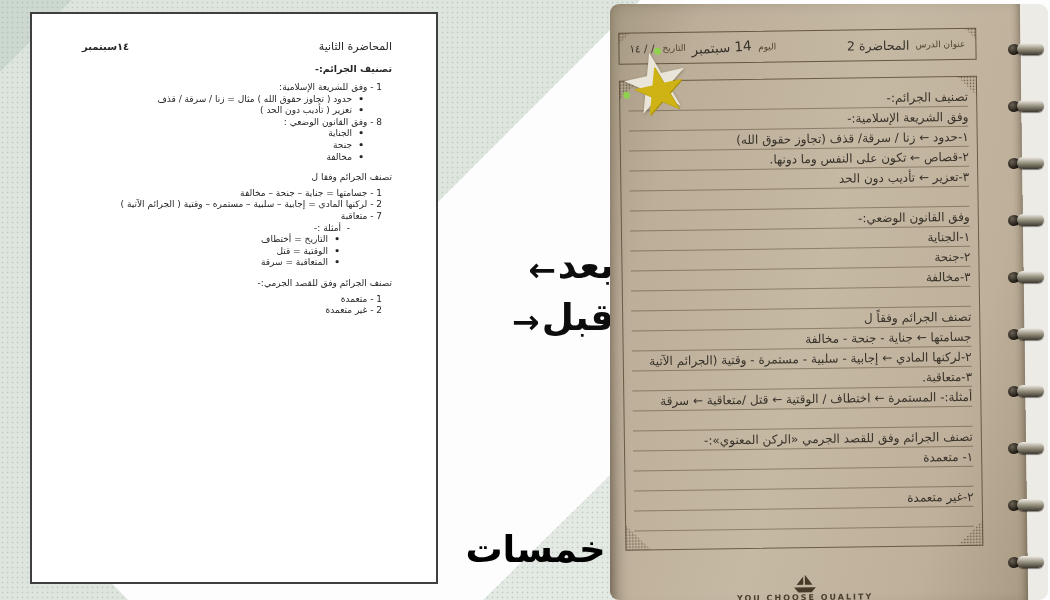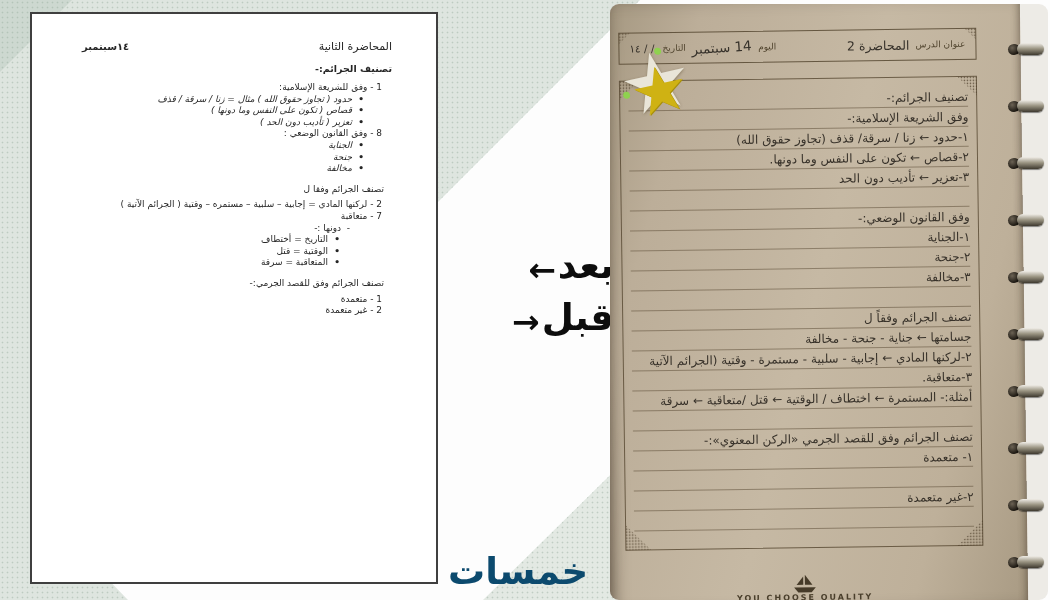--- a/index.html
+++ b/index.html
@@ -11,40 +11,40 @@
   
   .bg-tri { position:absolute; inset:0; background-color:#dee5df;
     background-image: radial-gradient(rgba(150,172,156,.45) 0.8px, transparent 1.1px);
     background-size:5px 5px; }
   .bg-a { clip-path: polygon(0 0, 640px 0, 0 640px); }
   .bg-b { clip-path: polygon(0 0, 72px 0, 0 72px); background-color:#cdd8d0; }
   .bg-c { clip-path: polygon(0 468px, 128px 600px, 0 600px); }
   .bg-d { clip-path: polygon(483px 600px, 662px 600px, 662px 424px); background-color:#e3e9e3; }
 
   
-  .watermark { position:absolute; left:448px; top:550px; width:175px;
-    direction:rtl; text-align:left; font-size:37px; font-weight:bold;
-    color:#0c4a6e; letter-spacing:1px; z-index:1; }
+  .watermark { position:absolute; left:448px; top:528px; width:175px;
+    direction:rtl; text-align:center; font-size:37px; font-weight:bold;
+    color:#000000; letter-spacing:1px; z-index:1; }
 
   
   .typed-doc { position:absolute; left:30px; top:12px; width:408px; height:572px;
     background:#ffffff; border:2px solid #3f3f3f; z-index:2;
     direction:rtl; text-align:right; color:#262626;
     padding:26px 44px 0 28px; }
   .doc-titlerow { display:flex; justify-content:space-between; align-items:baseline; }
   .doc-title { font-weight:normal; font-size:11px; }
   .doc-date  { font-weight:bold; font-size:10px; margin-left:22px; }
   .doc-subtitle { font-weight:bold; font-size:9.5px; margin-top:10px; }
   .doc-lines { margin-top:8px; }
   .ln { font-size:9px; line-height:11.6px; white-space:nowrap; }
   .ln-num    { padding-right:10px; }
-  .ln-bullet { padding-right:28px;font-style:italic; }
+  .ln-bullet { padding-right:28px; }
   .ln-bullet2{ padding-right:52px; }
   .ln-dash   { padding-right:42px; }
-  .ln-para   { margin:9px 8px 4px; }
+  .ln-para   { margin:9px 0 4px; }
   .ln-bullet::before, .ln-bullet2::before { content:"\2022\00a0\00a0"; font-weight:bold; }
   .ln-dash::before { content:"-\00a0\00a0"; }
 
   
   .divider { position:absolute; left:440px; top:240px; width:174px; z-index:2;
     display:flex; flex-direction:column; align-items:flex-end; color:#0d0d0d; }
   .div-line { display:flex; direction:ltr; align-items:center; }
   .div-word { font-size:37px; font-weight:bold; line-height:52px; }
   .div-arrow { font-size:33px; font-weight:bold; margin:6px 2px 0 0; }
 
@@ -121,30 +121,30 @@
 
   <div class="typed-doc">
     <div class="doc-titlerow">
       <span class="doc-title">المحاضرة الثانية</span>
       <span class="doc-date">١٤سبتمبر</span>
     </div>
     <div class="doc-subtitle">تصنيف الجرائم:-</div>
     <div class="doc-lines">
       <div class="ln ln-num">1 - وفق للشريعة الإسلامية:</div>
       <div class="ln ln-bullet">حدود ( تجاوز حقوق الله ) مثال = زنا / سرقة / قذف</div>
-      <div class="ln ln-bullet">قصاص ( تكون على النفس وما دونها )</div>
       <div class="ln ln-bullet">تعزير ( تأديب دون الحد )</div>
       <div class="ln ln-num">8 - وفق القانون الوضعي :</div>
       <div class="ln ln-bullet">الجناية</div>
       <div class="ln ln-bullet">جنحة</div>
       <div class="ln ln-bullet">مخالفة</div>
       <div class="ln ln-para">تصنف الجرائم وفقا ل</div>
+      <div class="ln ln-num">1 - جسامتها = جناية – جنحة – مخالفة</div>
       <div class="ln ln-num">2 - لركنها المادي = إجابية – سلبية – مستمره – وقتية ( الجرائم الآتية )</div>
       <div class="ln ln-num">7 - متعاقبة</div>
-      <div class="ln ln-dash">دونها :-</div>
+      <div class="ln ln-dash">أمثلة :-</div>
       <div class="ln ln-bullet2">التاريخ = أختطاف</div>
       <div class="ln ln-bullet2">الوقتية = قتل</div>
       <div class="ln ln-bullet2">المتعاقبة = سرقة</div>
       <div class="ln ln-para">تصنف الجرائم وفق للقصد الجرمي:-</div>
       <div class="ln ln-num">1 - متعمدة</div>
       <div class="ln ln-num">2 - غير متعمدة</div>
     </div>
   </div>
 
   <div class="divider">

